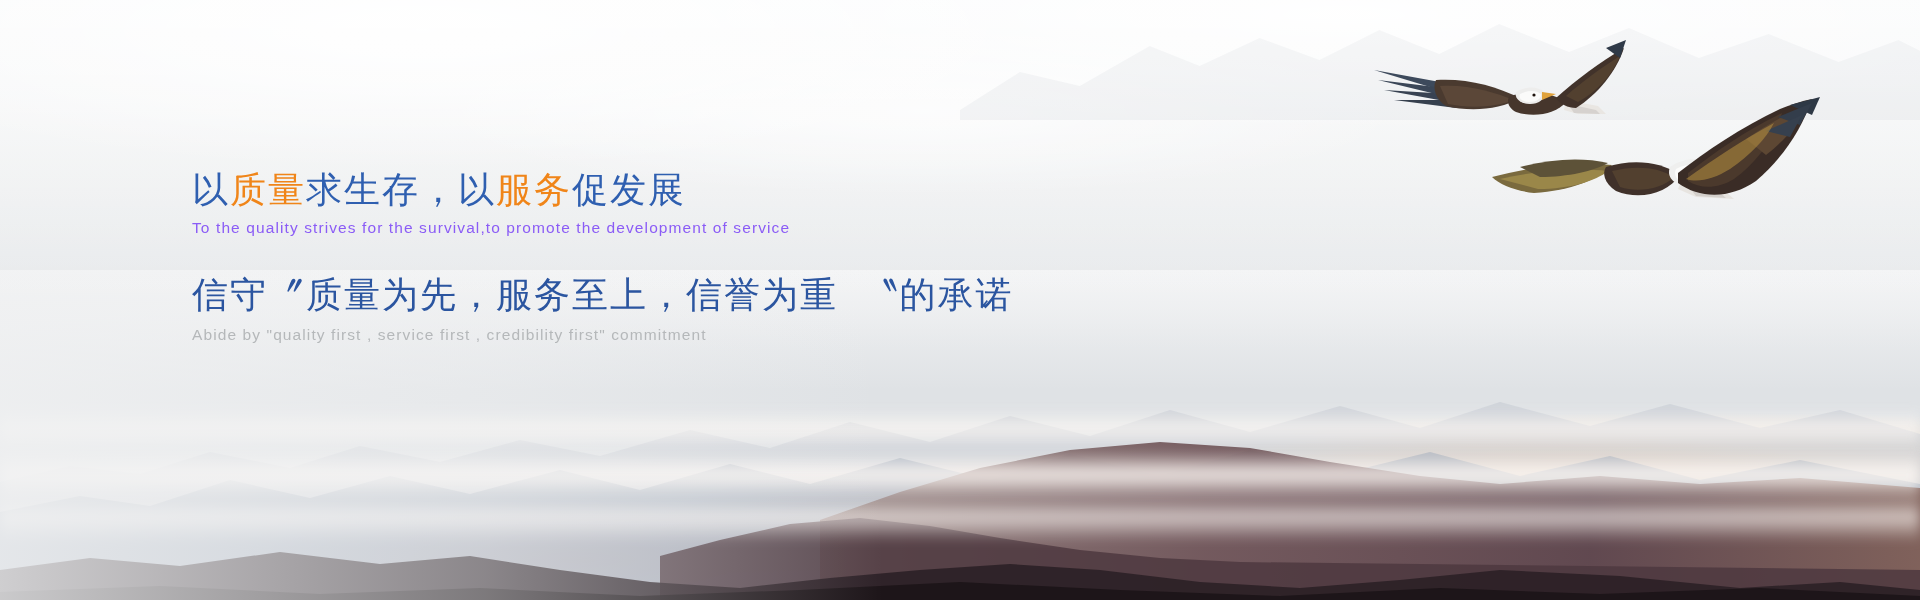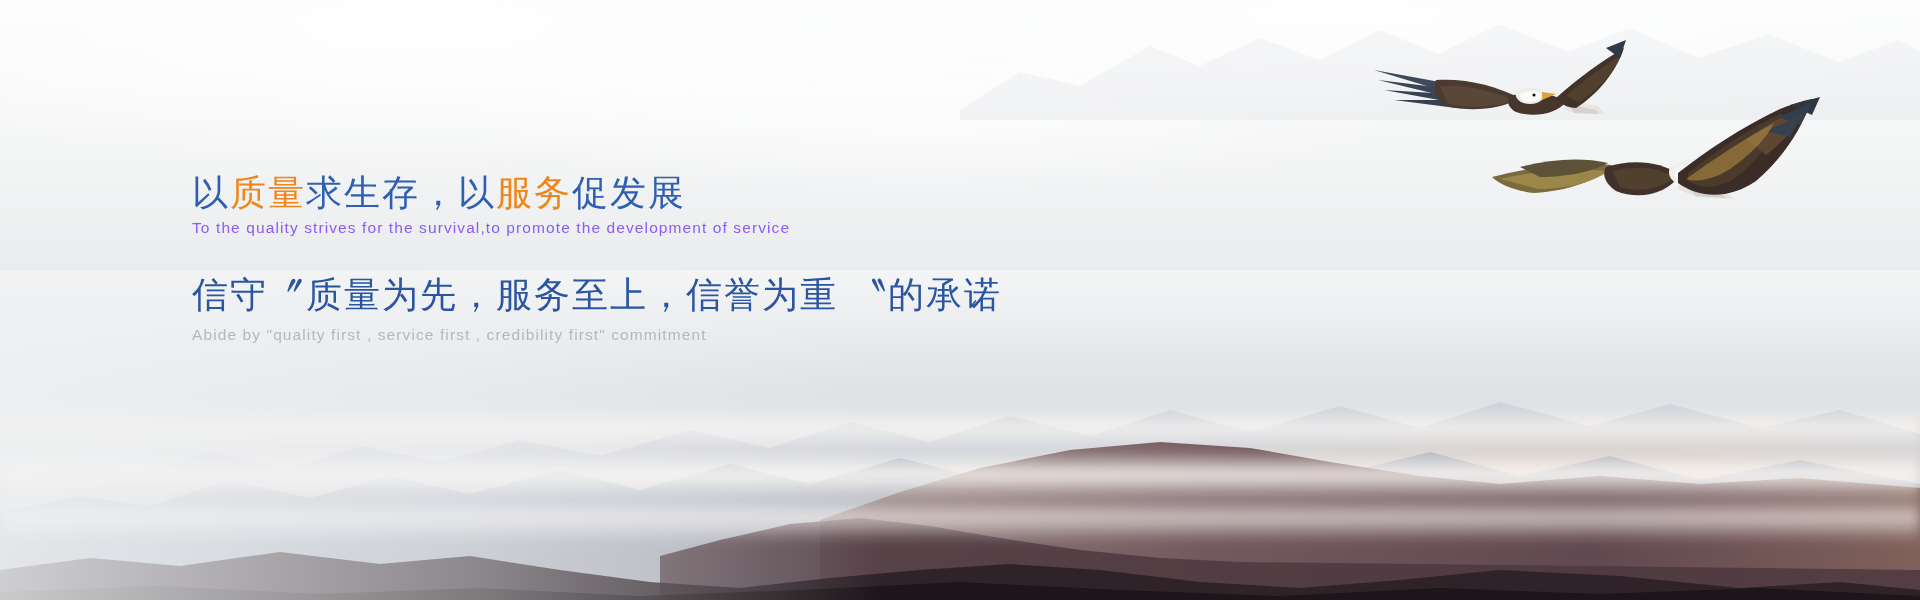--- a/index.html
+++ b/index.html
@@ -90,40 +90,40 @@
   
   .copy{
     position:absolute;left:192px;top:172px;
     width:900px;
   }
   .headline{
     font-size:36px;
     line-height:1.15;
     letter-spacing:2px;
     white-space:nowrap;
-    font-family:Liberation Sans, sans-serif;
+    font-family:Liberation Mono, monospace;
   }
   .headline-1{color:#2f5fb0;font-weight:400;}
   .hl-accent{color:#f08519;}
   .sub{
     margin-top:6px;
     font-size:15.5px;
     letter-spacing:1.1px;
     color:#8b5cf6;
     white-space:nowrap;
     font-weight:400;
   }
   .block-2{margin-top:34px;}
   .headline-2{
     color:#2b55a0;
     font-weight:400;
     font-size:36px;
     letter-spacing:2px;
     white-space:nowrap;
-    font-family:Liberation Sans, sans-serif;
+    font-family:Liberation Mono, monospace;
   }
   .sub-2{color:#b5b8ba;}
 </style>
 </head>
 <body>
 
 <div class="banner">
 
   <div class="sky"></div>
   <div class="sky-haze"></div>

